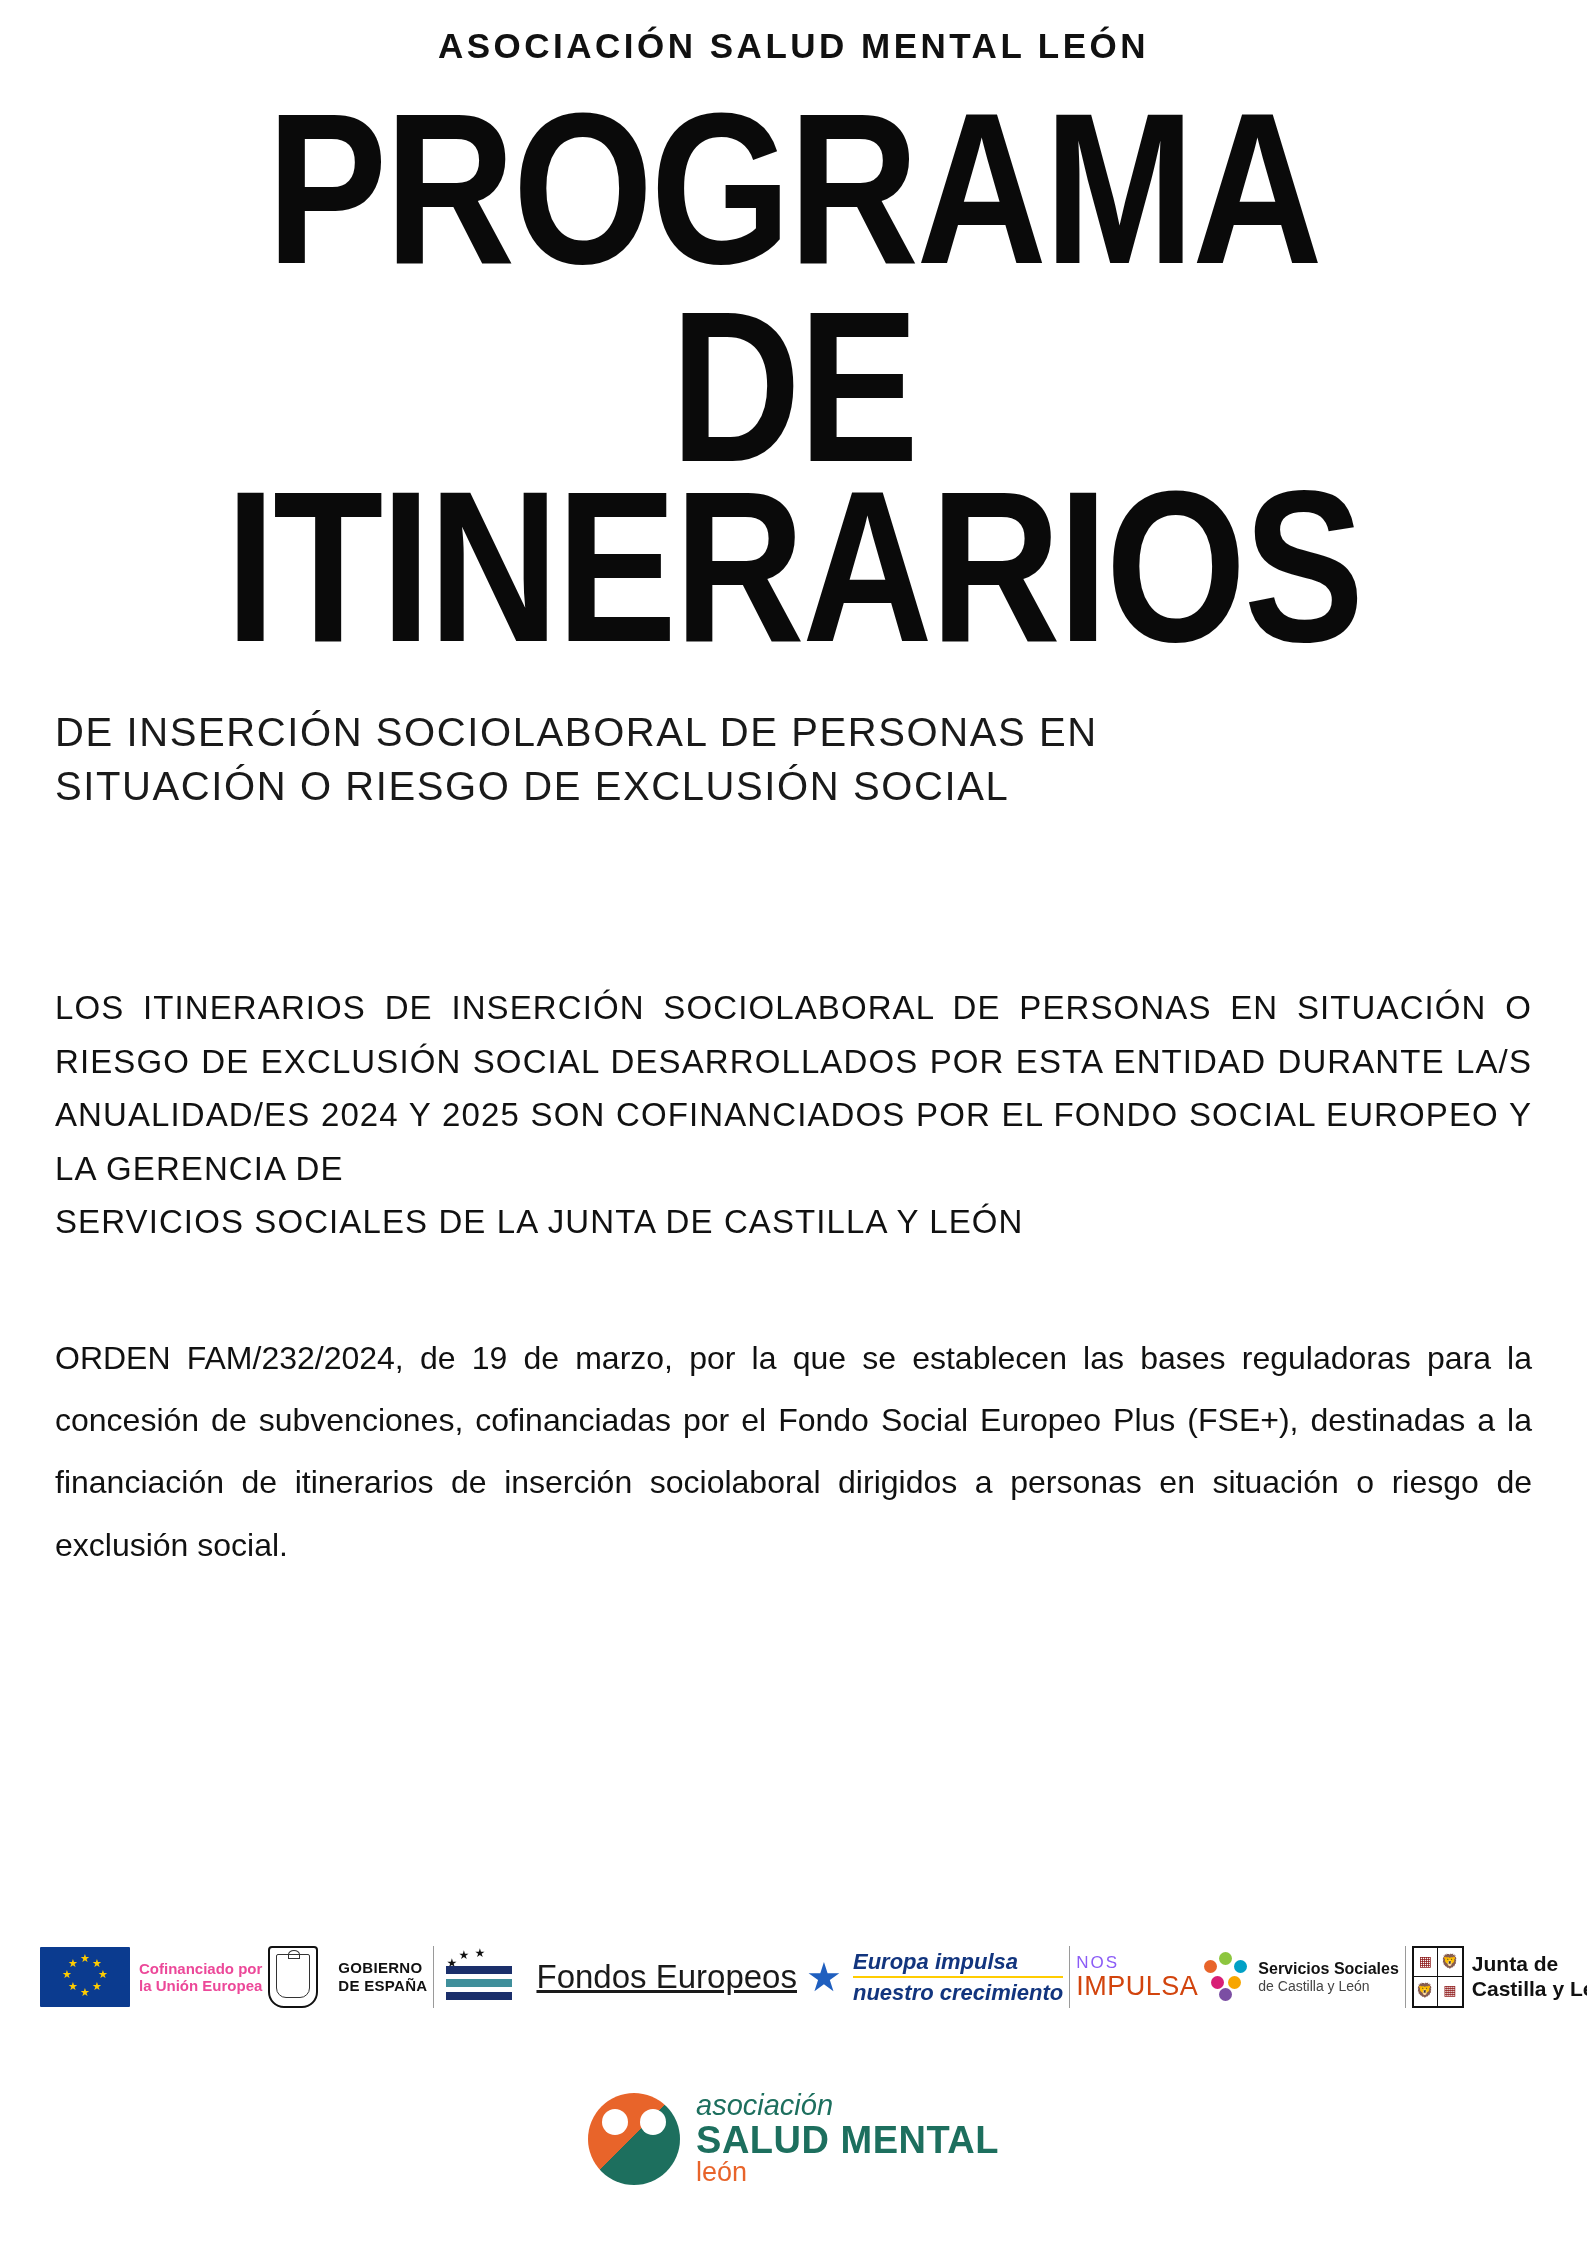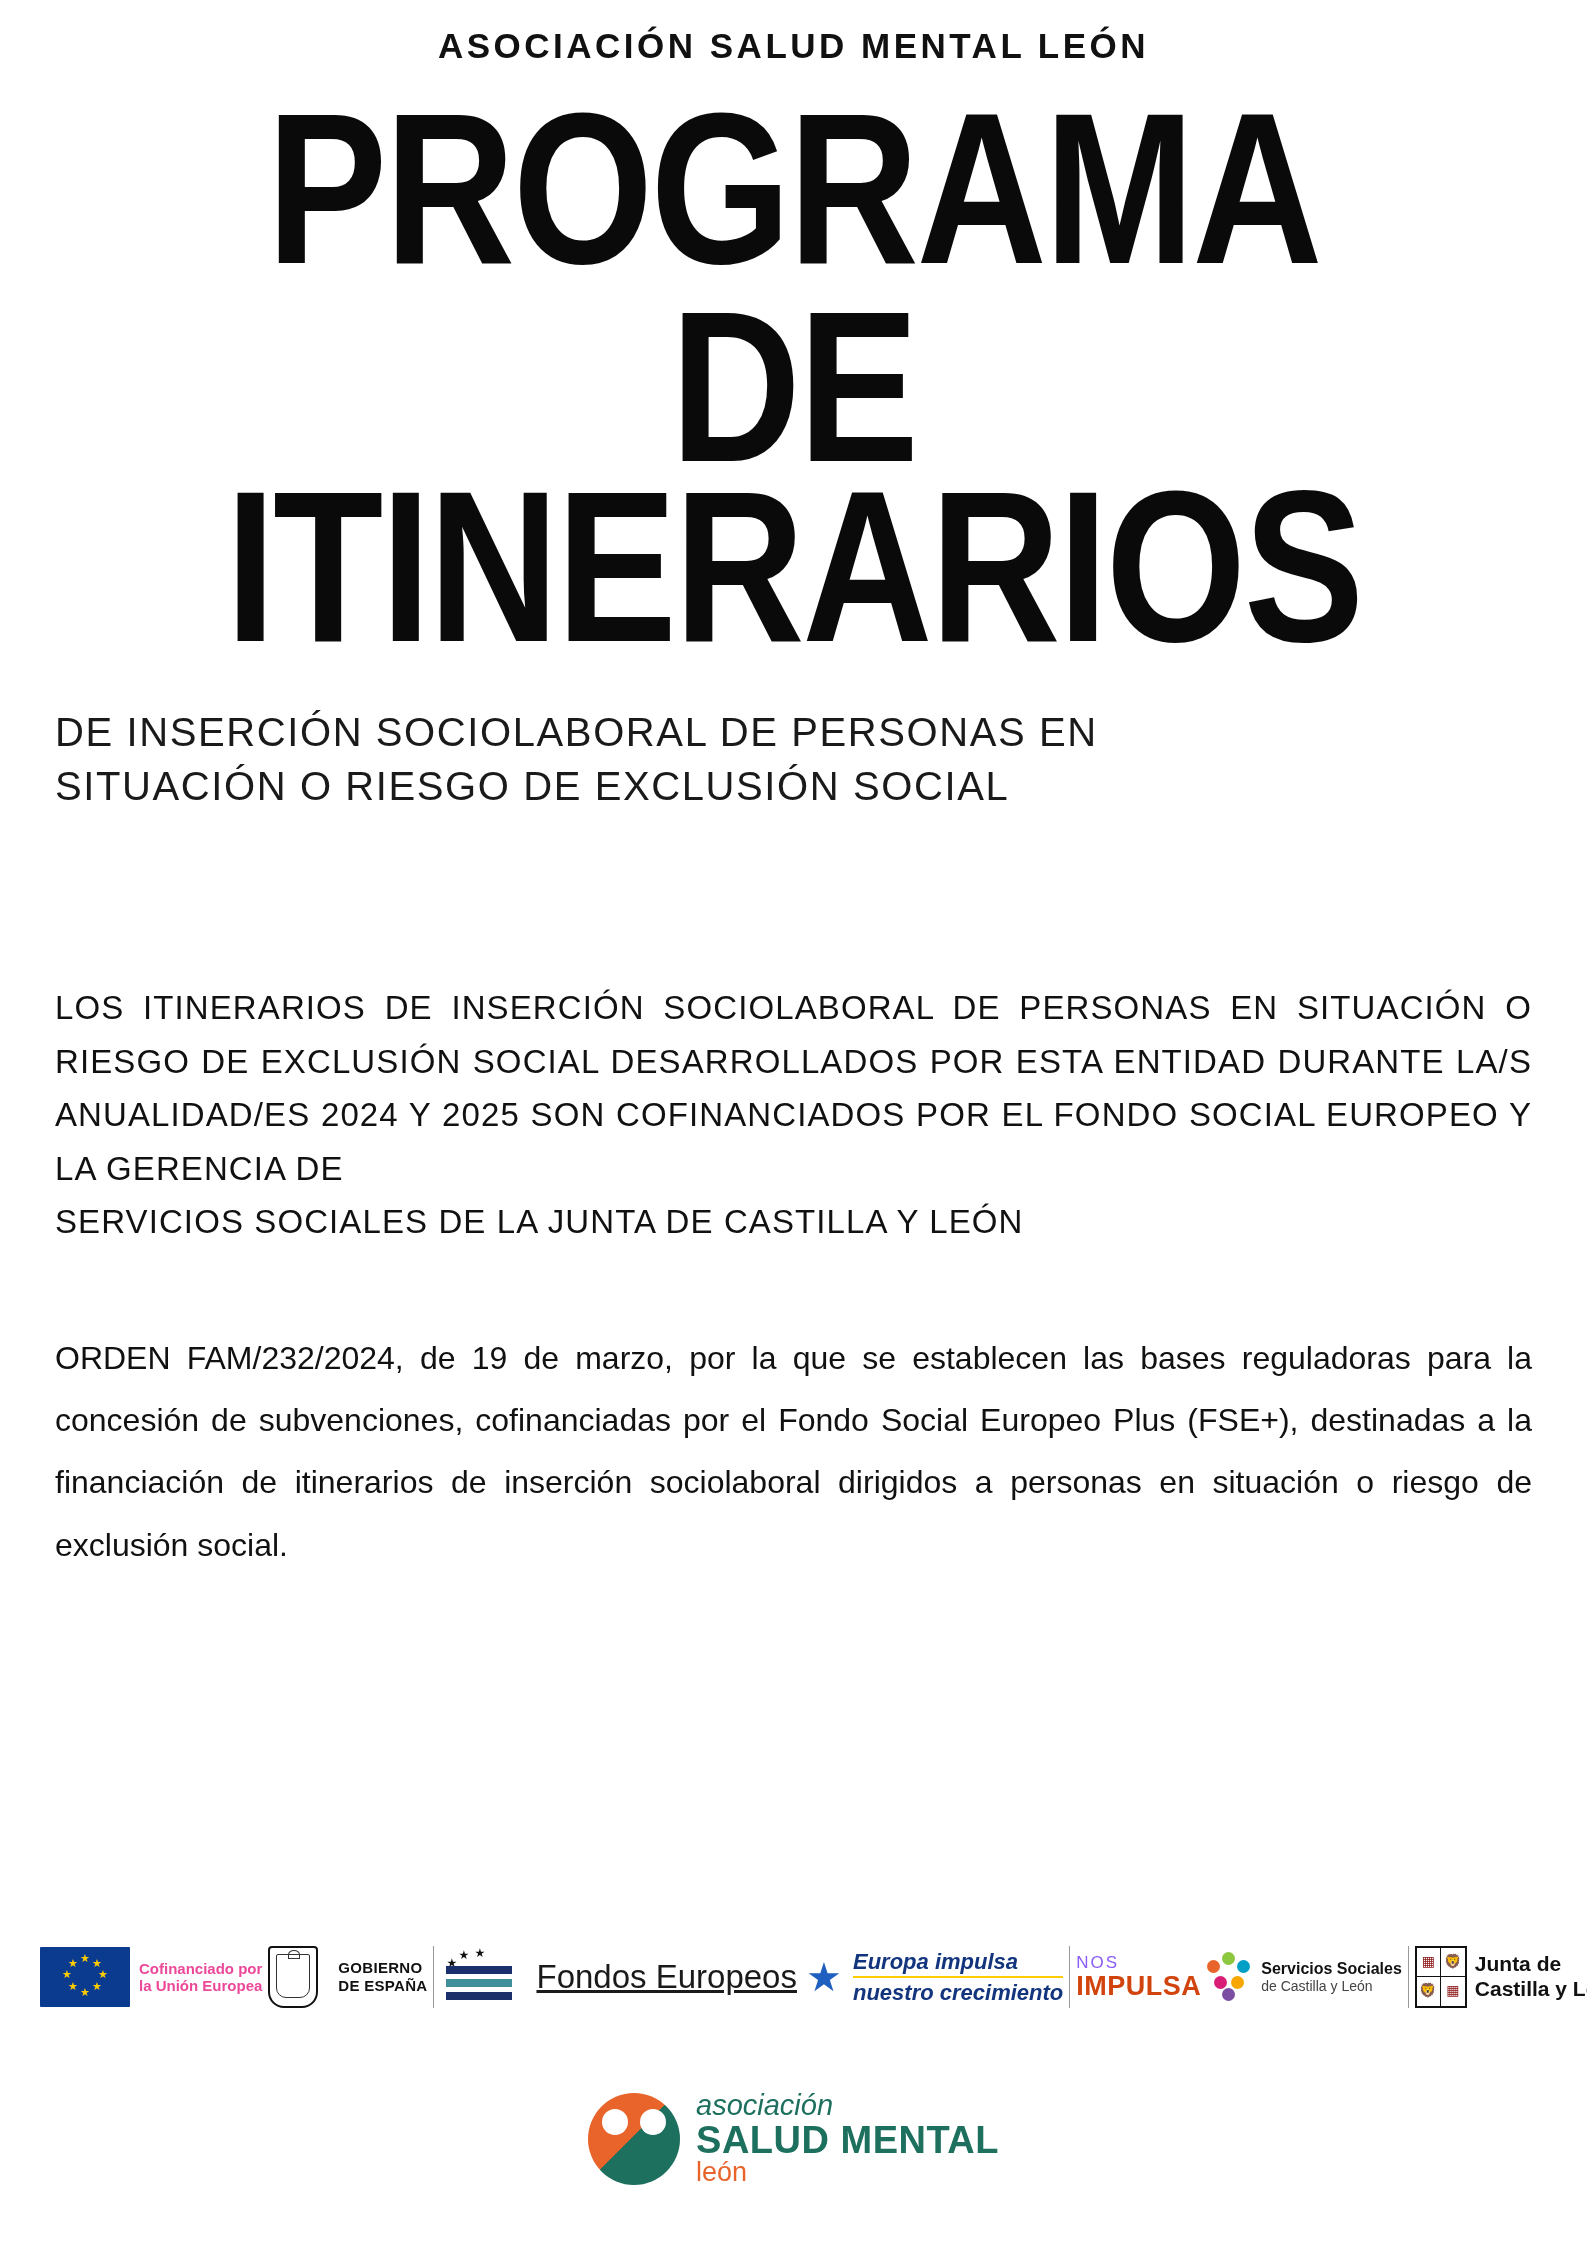--- a/index.html
+++ b/index.html
@@ -243,21 +243,21 @@
     text-align: left;
     line-height: 1.05;
   }
   .nos-logo .nos {
     font-size: 17px;
     letter-spacing: 2px;
     color: #8b5cf6;
   }
   .nos-logo .impulsa {
     font-size: 27px;
-    font-weight: bold;
+    font-weight: normal;
     color: #d2440d;
     letter-spacing: 0.5px;
   }
 
   
   .serv-logo {
     display: flex;
     align-items: center;
     gap: 4px;
     flex: 0 0 auto;

